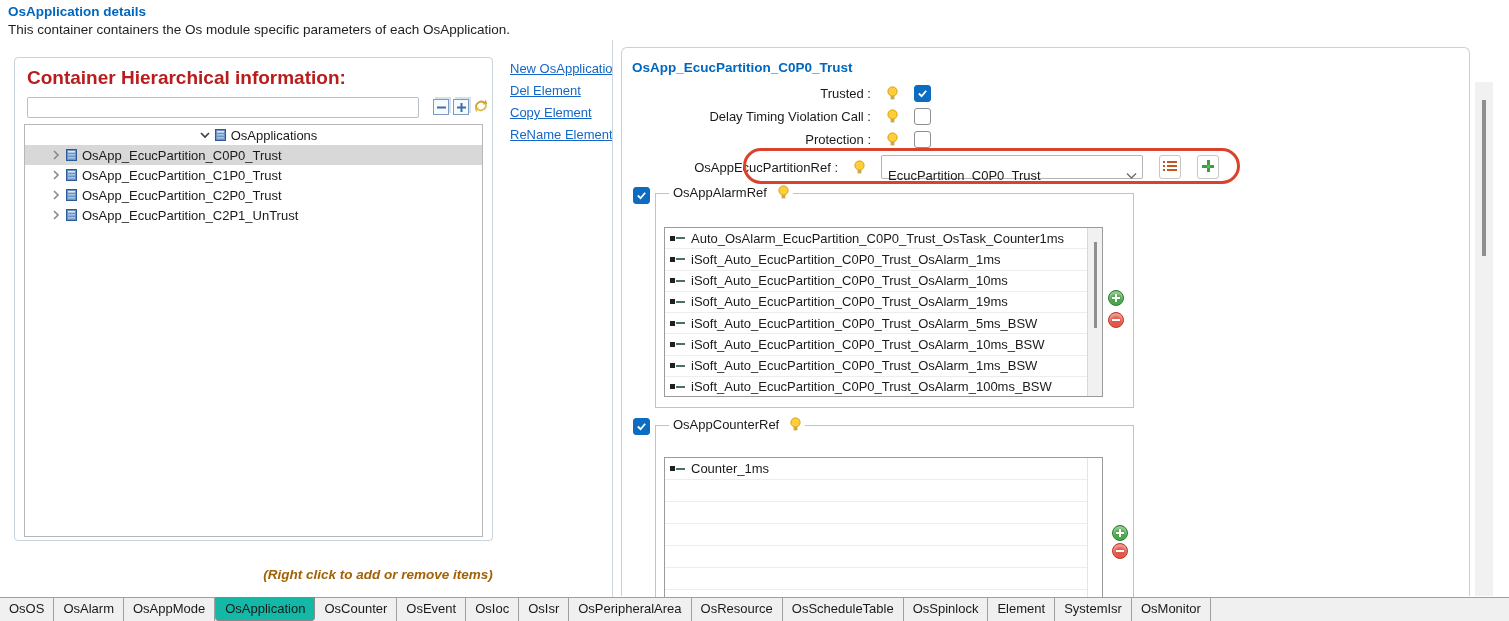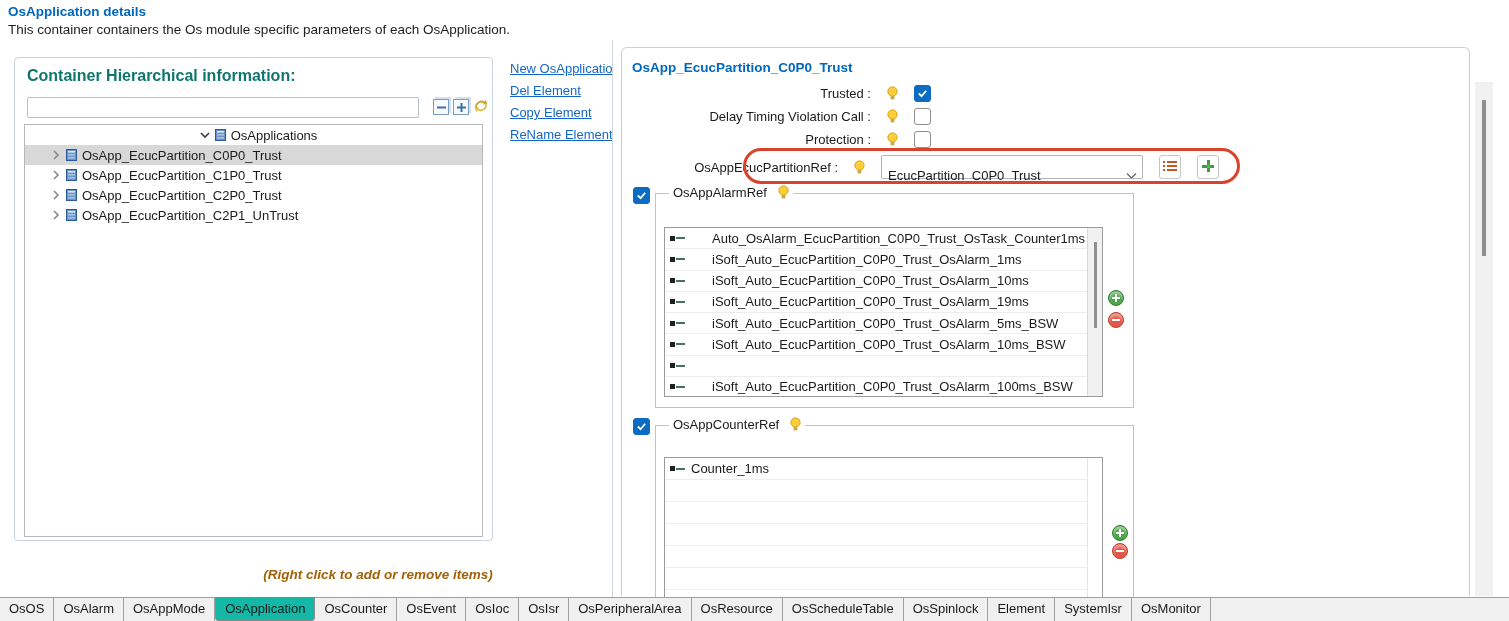--- a/index.html
+++ b/index.html
@@ -10,21 +10,21 @@
   }
   .abs { position:absolute; }
 
   
   .page-title { left:8px; top:4px; font-weight:bold; font-size:13.5px; color:#0067bf; }
   .page-desc  { left:8px; top:22px; font-size:13.5px; color:#1e1e1e; }
 
   
   .left-panel { left:14px; top:57px; width:479px; height:484px;
     border:1px solid #c7d3de; border-radius:4px; background:#fff; }
-  .lp-title { left:12px; top:9px; font-weight:bold; font-size:16px; color:#0f766e; }
+  .lp-title { left:12px; top:9px; font-weight:bold; font-size:19px; color:#b91c1c; }
   .lp-search { left:12px; top:39px; width:392px; height:21px;
     border:1px solid #b9bfc6; border-radius:2px; padding:0 5px; font:13px "Liberation Sans",sans-serif; }
   .tool-btn { top:41px; width:16px; height:16px; display:flex; align-items:center; justify-content:center;
     border:1px solid #7b9cbd; background:#f6fafd; box-shadow:2px -2px 0 rgba(176,200,224,.55); cursor:pointer; }
   .tool-btn.plain { border:none; background:transparent; box-shadow:none; }
   #btn-collapse { left:418px; } #btn-expand { left:438px; } #btn-refresh { left:458px; }
 
   .lp-tree { left:9px; right:9px; top:66px; bottom:3px; border:1px solid #b7b7b7; background:#fff; overflow:hidden; }
   .trow { height:20px; display:flex; align-items:center; white-space:nowrap; cursor:default; }
   .trow .chev { width:14px; display:flex; justify-content:center; }
@@ -74,21 +74,21 @@
     display:flex; align-items:center; gap:11px; font-size:13px; }
   .group-check { position:absolute; }
   #alarm-check   { left:11px; top:139px; }
   #counter-check { left:11px; top:370px; }
 
   .reflist { position:absolute; border:1px solid #9b9b9b; background:#fff; overflow:hidden; }
   #alarm-list   { left:8px; top:33px; width:439px; height:170px; }
   #counter-list { left:8px; top:31px; width:439px; height:177px; }
   .lrow { display:flex; align-items:center; padding-left:5px; border-bottom:1px solid #ededed;
     white-space:nowrap; overflow:hidden; cursor:default; }
-  #alarm-list .lrow { height:21.25px; width:424px;gap:21px; }
+  #alarm-list .lrow { height:21.25px; width:424px; }
   #counter-list .lrow { height:22px; width:423px; }
   .ig { display:inline-flex; align-items:center; margin-right:6px; flex:0 0 auto; }
   .ig .sq { width:5px; height:5px; background:#1f1f1f; display:inline-block; }
   .ig .dash { width:9px; height:2px; background:#49735f; display:inline-block; margin-left:1px; }
 
   .list-scroll { position:absolute; top:0; bottom:0; right:0; width:15px;
     background:#f1f1f1; border-left:1px solid #d8d8d8; cursor:pointer; }
   .list-scroll.empty { background:#fff; border-left:1px solid #e4e4e4; }
   .list-thumb { position:absolute; left:6px; top:14px; width:3px; height:86px; background:#8f8f8f; }
 
@@ -386,20 +386,21 @@
             <i class="sq"></i>
             <i class="dash"></i>
           </span>
           <span>iSoft_Auto_EcucPartition_C0P0_Trust_OsAlarm_10ms_BSW</span>
         </div>
       <div class="lrow">
           <span class="ig">
             <i class="sq"></i>
             <i class="dash"></i>
           </span>
+          <span>iSoft_Auto_EcucPartition_C0P0_Trust_OsAlarm_1ms_BSW</span>
         </div>
       <div class="lrow">
           <span class="ig">
             <i class="sq"></i>
             <i class="dash"></i>
           </span>
           <span>iSoft_Auto_EcucPartition_C0P0_Trust_OsAlarm_100ms_BSW</span>
         </div>
       <div class="list-scroll">
           <div class="list-thumb"></div>

